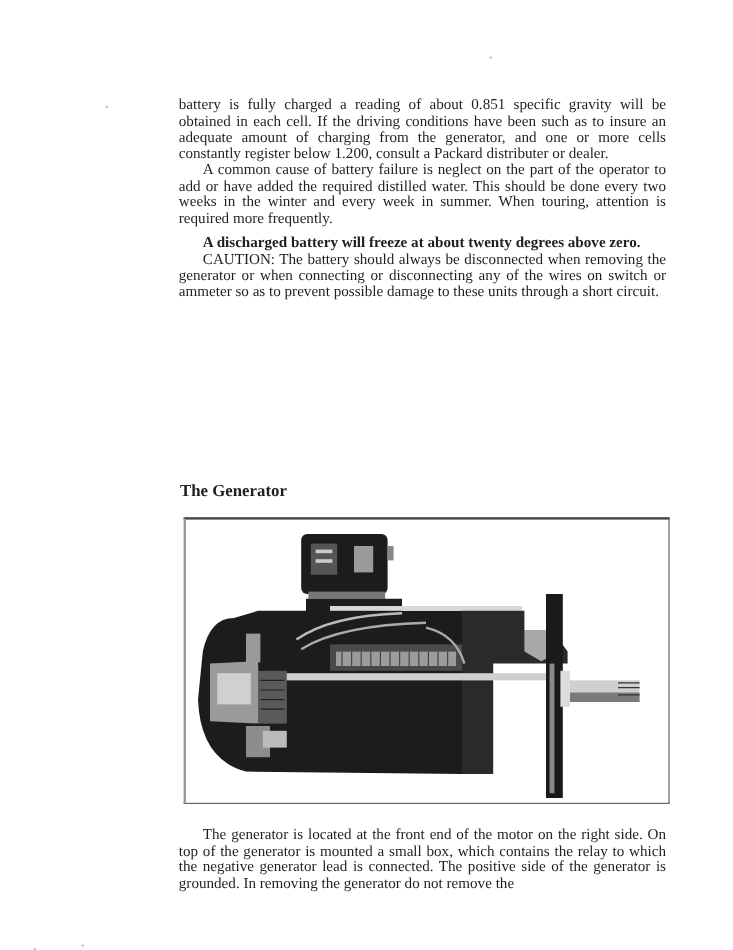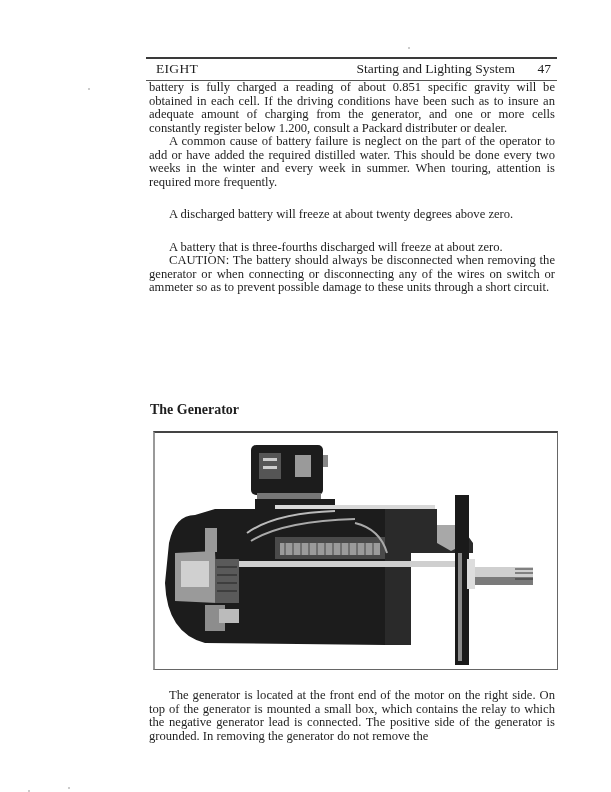--- a/index.html
+++ b/index.html
@@ -11,46 +11,40 @@
   .header .chap { position: absolute; left: 10px; top: 2px; font-size: 13.5px; letter-spacing: 0.3px;
                   font-family: "Liberation Serif", serif; }
   .header .title { position: absolute; right: 42px; top: 2px; font-size: 13.5px;
                    font-family: "Liberation Serif", serif; }
   .header .num { position: absolute; right: 6px; top: 2px; font-size: 13.5px;
                  font-family: "Liberation Serif", serif; }
   .body { position: absolute; left: 149px; width: 406px; font-family: "Liberation Serif", serif;
           font-size: 12.6px; line-height: 13.5px; text-align: justify; }
   .body p { margin: 0; }
   .body p.ind { text-indent: 20px; }
-  .body p.gap { margin-top: 19px; }
+  .body p.gap { margin-top: 7px; font-weight: bold; }
   .section-title { position: absolute; left: 150px; top: 402px; font-family: "Liberation Serif", serif;
                    font-weight: bold; font-size: 14px; }
   .figure { position: absolute; left: 153px; top: 431px; width: 402px; height: 236px;
             border: 1px solid #666; border-left: 2px solid #999; border-top: 2px solid #444;
             background: #fff; }
   .figure svg { position: absolute; left: 0; top: 0; }
   .body2 { top: 689px; }
   .mark { position: absolute; width: 2px; height: 2px; background: #bbb; border-radius: 1px; }
 </style>
 </head>
 <body>
 
 <div class="page">
 
-  <div class="header">
-    <span class="chap">EIGHT</span>
-    <span class="title">Starting and Lighting System</span>
-    <span class="num">47</span>
-  </div>
 
   <div class="body" style="top:81px;">
     <p>battery is fully charged a reading of about 0.851 specific gravity will be obtained in each cell. If the driving conditions have been such as to insure an adequate amount of charging from the generator, and one or more cells constantly register below 1.200, consult a Packard distributer or dealer.</p>
     <p class="ind">A common cause of battery failure is neglect on the part of the operator to add or have added the required distilled water. This should be done every two weeks in the winter and every week in summer. When touring, attention is required more frequently.</p>
     <p class="ind gap">A discharged battery will freeze at about twenty degrees above zero.</p>
-    <p class="ind gap">A battery that is three-fourths discharged will freeze at about zero.</p>
     <p class="ind">CAUTION: The battery should always be disconnected when removing the generator or when connecting or disconnecting any of the wires on switch or ammeter so as to prevent possible damage to these units through a short circuit.</p>
   </div>
 
   <div class="section-title">The Generator</div>
 
   <div class="figure">
     <svg width="402" height="236" viewBox="0 0 402 236">
 
       <rect x="96" y="12" width="72" height="50" rx="5" fill="#1c1c1c"></rect>
       <rect x="104" y="20" width="22" height="26" fill="#555"></rect>

